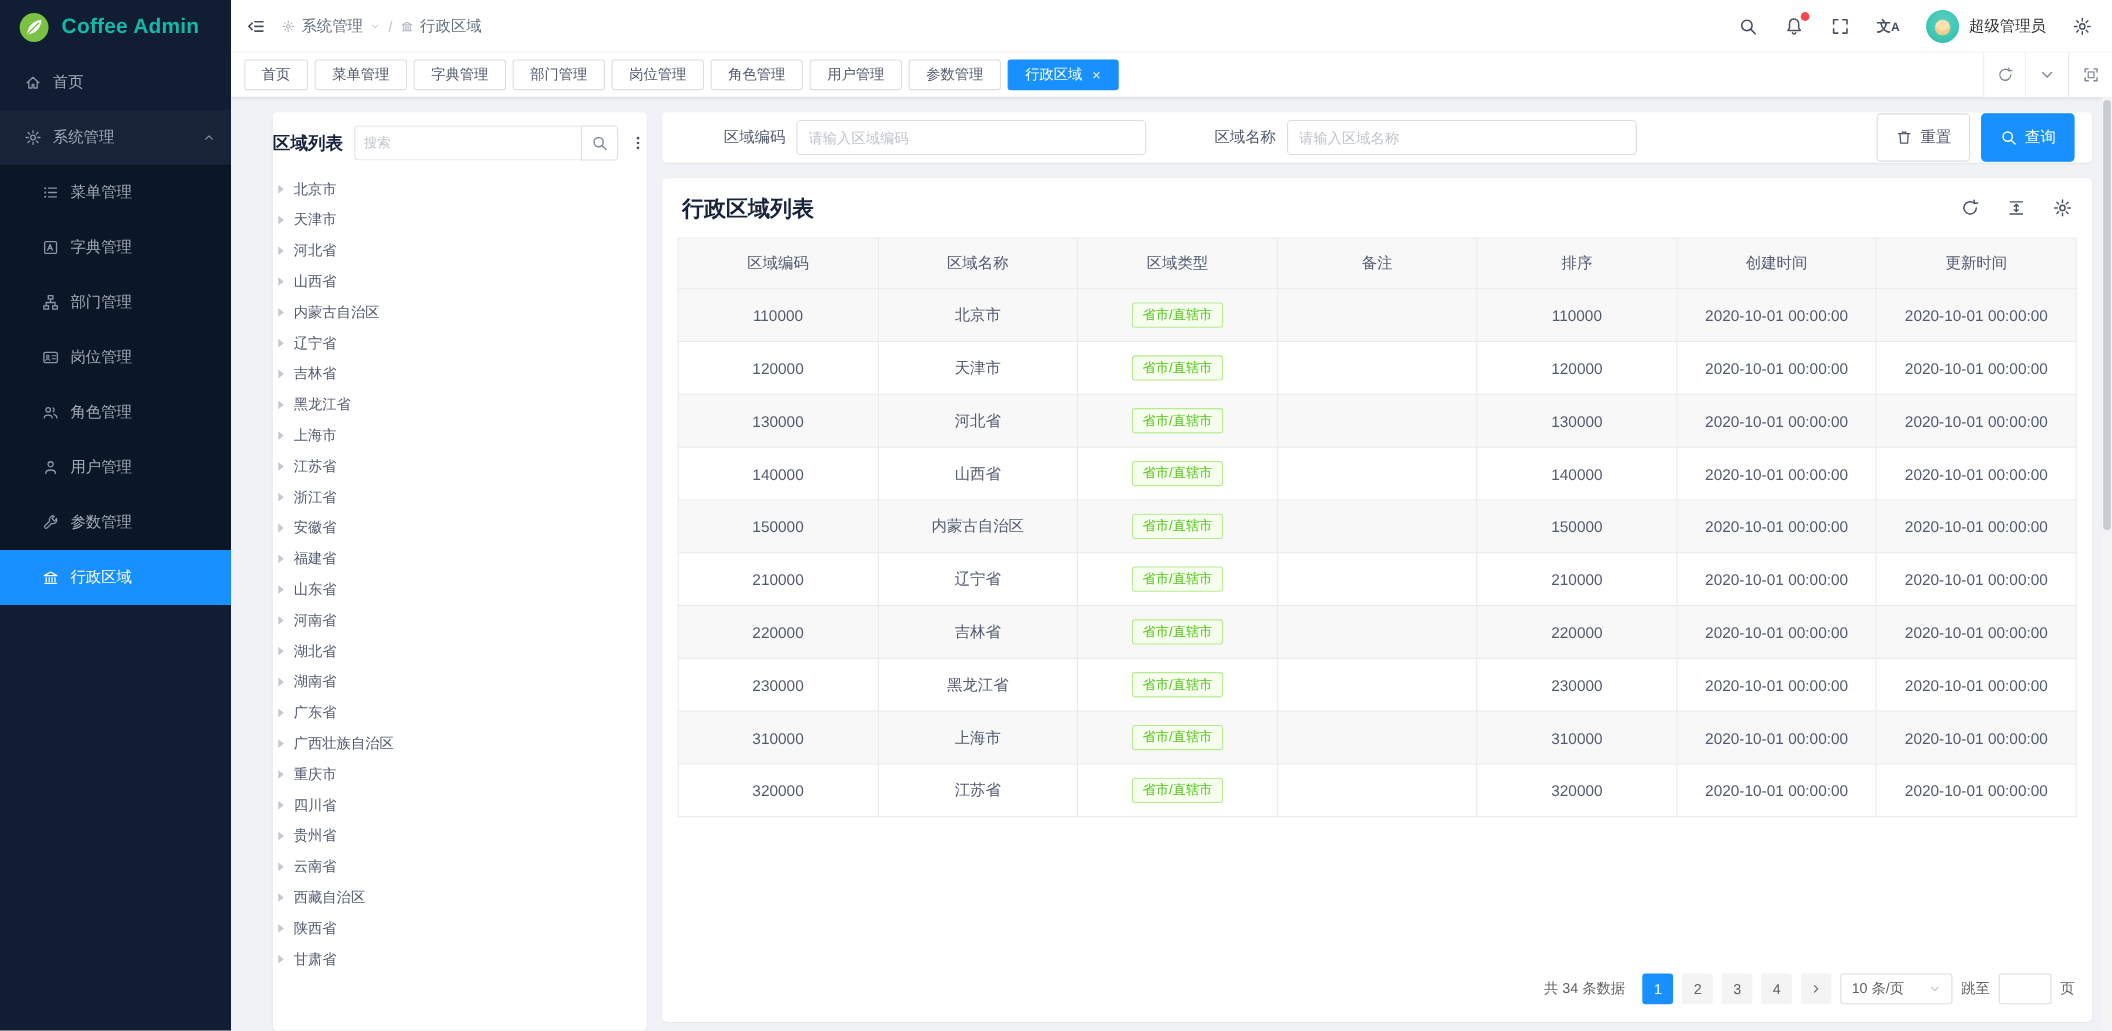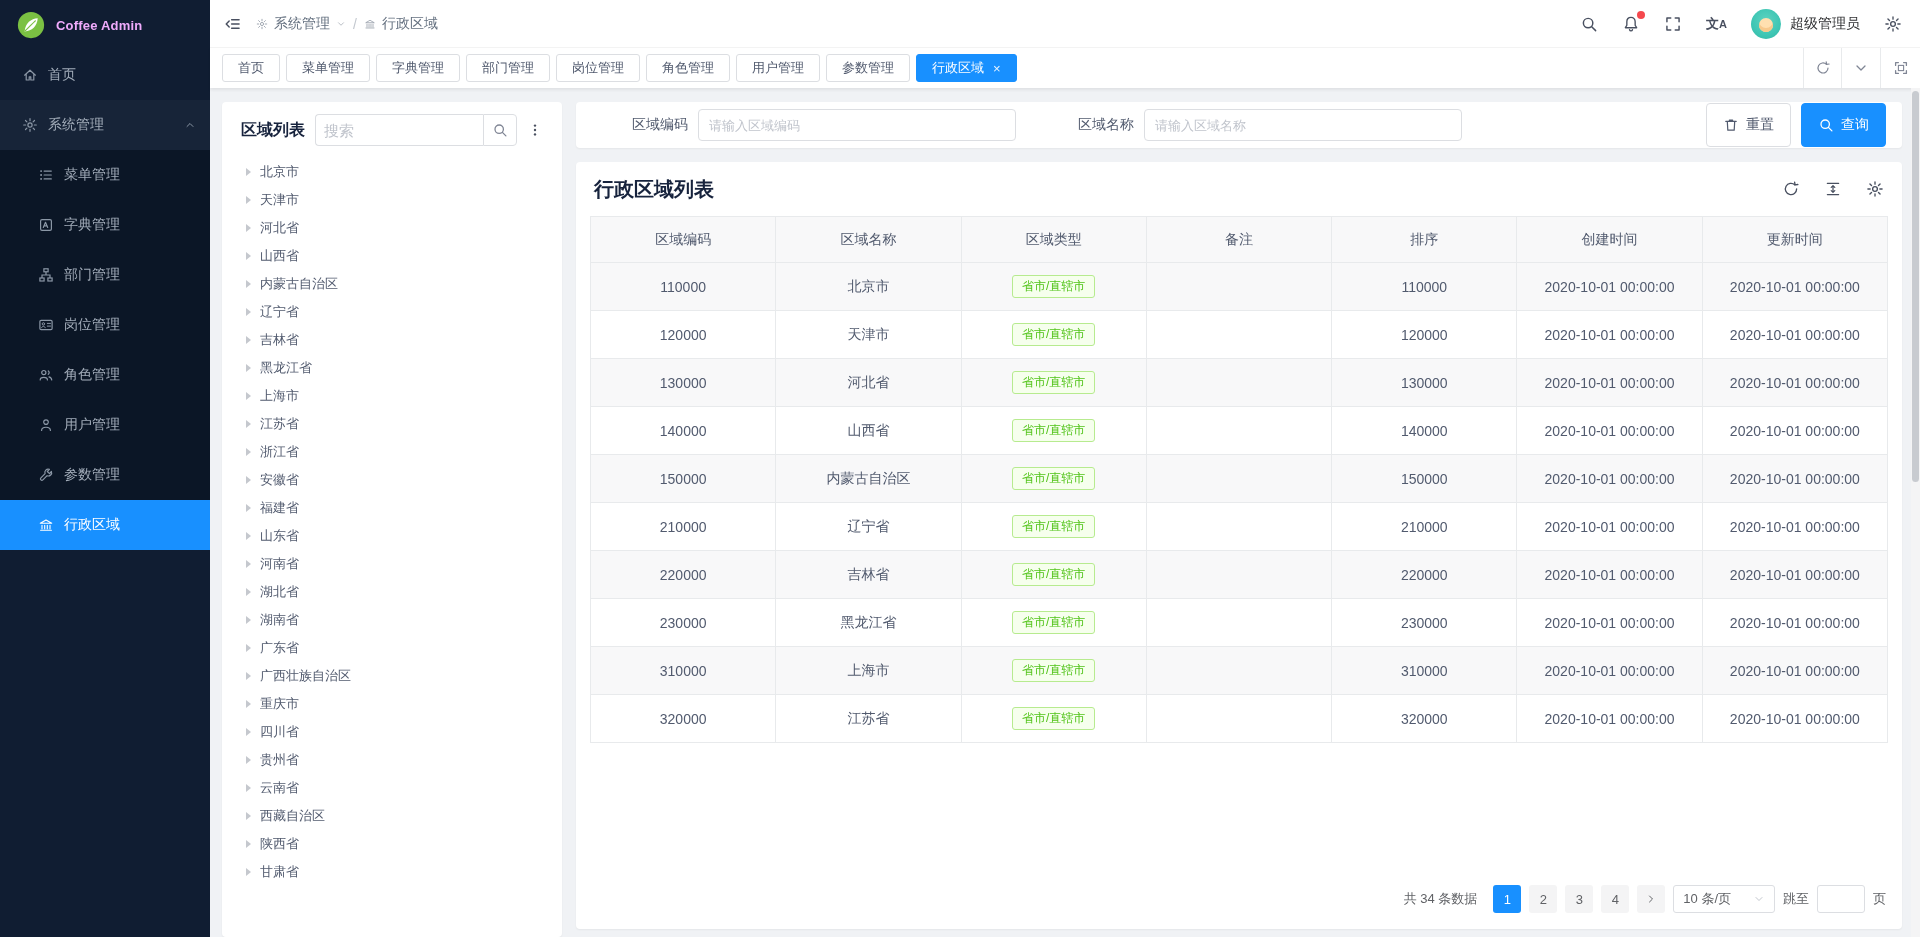--- a/index.html
+++ b/index.html
@@ -8,21 +8,21 @@
   *{box-sizing:border-box;margin:0;padding:0;font-family:"Liberation Sans","DejaVu Sans",sans-serif;}
   html,body{width:1920px;height:937px;overflow:hidden;background:#f0f2f5;}
   body{display:flex;font-size:14px;color:#515a6e;}
   .ic{width:16px;height:16px;display:block;flex-shrink:0;}
   .ic-sm{width:12px;height:12px;display:block;flex-shrink:0;}
   .ic-lg{width:18px;height:18px;display:block;flex-shrink:0;}
 
   
   .sidebar{width:210px;flex-shrink:0;background:var(--sidebar-bg,#101d32);display:flex;flex-direction:column;overflow:hidden;}
   .logo{height:50px;display:flex;align-items:center;gap:10px;padding-left:16px;flex-shrink:0;}
-  .logo-text{color:#f0abfc;font-weight:bold;font-size:13px;letter-spacing:.2px;}
+  .logo-text{color:#14b8a6;font-weight:bold;font-size:19px;letter-spacing:.2px;}
   .nav{flex:1;overflow:hidden;}
   .nav-item{height:50px;display:flex;align-items:center;gap:10px;padding:0 14px 0 22px;font-size:14px;color:#a3adba;cursor:pointer;}
   .nav-item .ic{color:#8b97a6;}
   .nav-item.section{background:rgba(255,255,255,.03);}
   .nav-caret{margin-left:auto;color:#8b97a6;}
   .submenu{background:var(--sidebar-sub-bg,#0b1626);}
   .submenu .nav-item{padding-left:38px;}
   .nav-item.active{background:var(--primary);color:#fff;}
   .nav-item.active .ic{color:#fff;}
 
@@ -54,25 +54,25 @@
   .tab-ops{display:flex;align-items:stretch;border-left:1px solid #e8eaec;}
   .tab-op{width:38px;display:flex;align-items:center;justify-content:center;color:#808695;border-right:1px solid #e8eaec;cursor:pointer;background:#fff;border-top:none;border-bottom:none;border-left:none;}
   .tab-op:last-child{border-right:none;}
   .content-max{width:40px;display:flex;align-items:center;justify-content:center;color:#808695;border-left:1px solid #e8eaec;cursor:pointer;background:#fff;border-top:none;border-bottom:none;border-right:none;}
 
   
   .content{flex:1;display:flex;gap:14px;padding:14px 18px 8px 12px;overflow:hidden;min-height:0;}
   .card{background:#fff;border-radius:4px;box-shadow:0 1px 2px rgba(0,0,0,.05);}
 
   
-  .tree-card{width:340px;flex-shrink:0;margin-bottom:-8px;padding:12px 19px 0;display:flex;flex-direction:column;overflow:hidden;}
+  .tree-card{width:340px;flex-shrink:0;margin-bottom:-8px;padding:12px 0 0;display:flex;flex-direction:column;overflow:hidden;margin-left:26px;}
   .tree-head{display:flex;align-items:center;gap:10px;flex-shrink:0;}
   .tree-title{font-size:16px;font-weight:bold;color:#17233d;white-space:nowrap;}
   .search-group{flex:1;display:flex;height:32px;min-width:0;}
-  .search-group input{flex:1;min-width:0;border:1px solid #dcdee2;border-right:none;border-radius:4px 0 0 4px;padding:0 8px;font-size:15px;color:#a16207;outline:none;}
+  .search-group input{flex:1;min-width:0;border:1px solid #dcdee2;border-right:none;border-radius:4px 0 0 4px;padding:0 8px;font-size:12px;color:#a16207;outline:none;}
   .search-group input::placeholder{color:#c0c4cc;}
   .search-btn{width:34px;border:1px solid #dcdee2;border-radius:0 4px 4px 0;background:#fff;display:flex;align-items:center;justify-content:center;color:#808695;cursor:pointer;}
   .dots-btn{color:#495060;background:none;border:none;cursor:pointer;}
   .tree{margin-top:12px;flex:1;overflow:hidden;}
   .tree-item{height:28px;display:flex;align-items:center;gap:9px;font-size:13px;color:#515a6e;padding-left:5px;cursor:pointer;}
   .caret{width:0;height:0;border-left:5px solid #c5c8ce;border-top:4px solid transparent;border-bottom:4px solid transparent;flex-shrink:0;}
 
   
   .right-col{flex:1;display:flex;flex-direction:column;gap:14px;min-width:0;}
   .filter-card{height:46px;display:flex;align-items:center;padding:0 16px;gap:10px;flex-shrink:0;}

